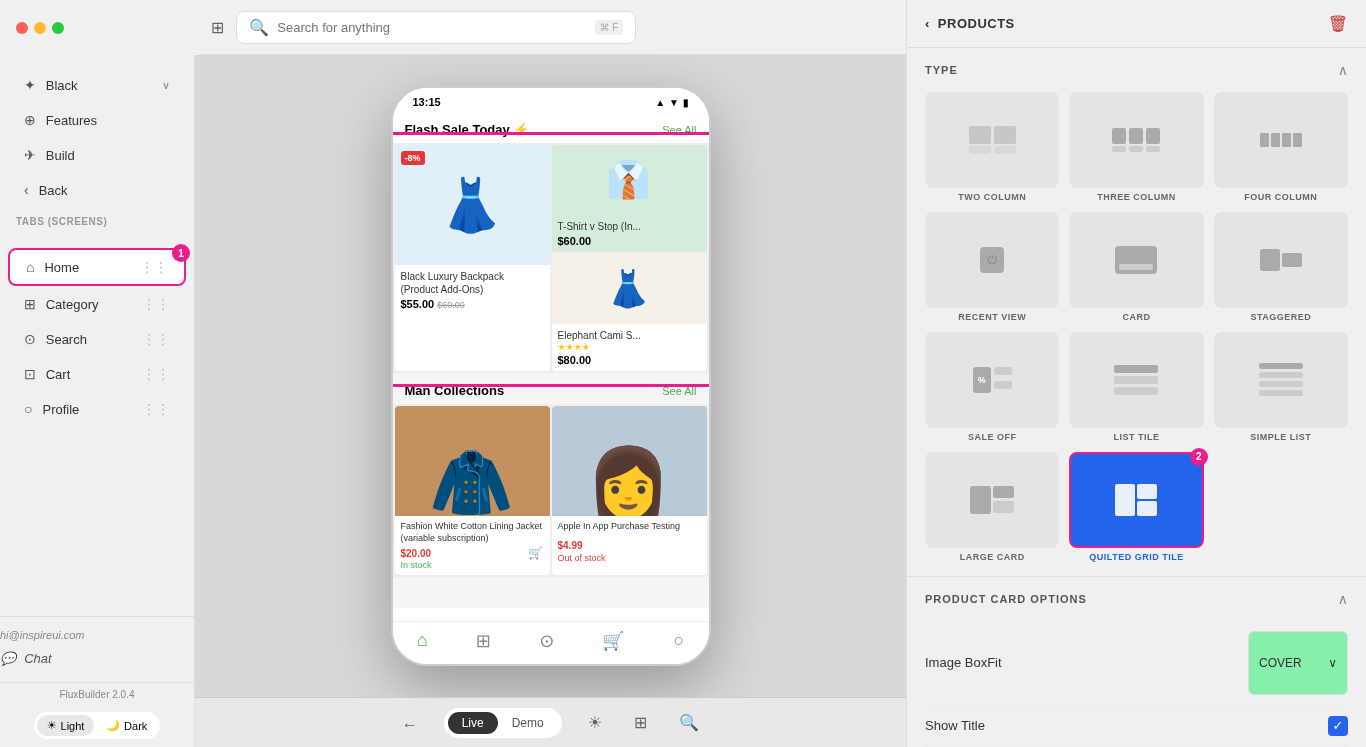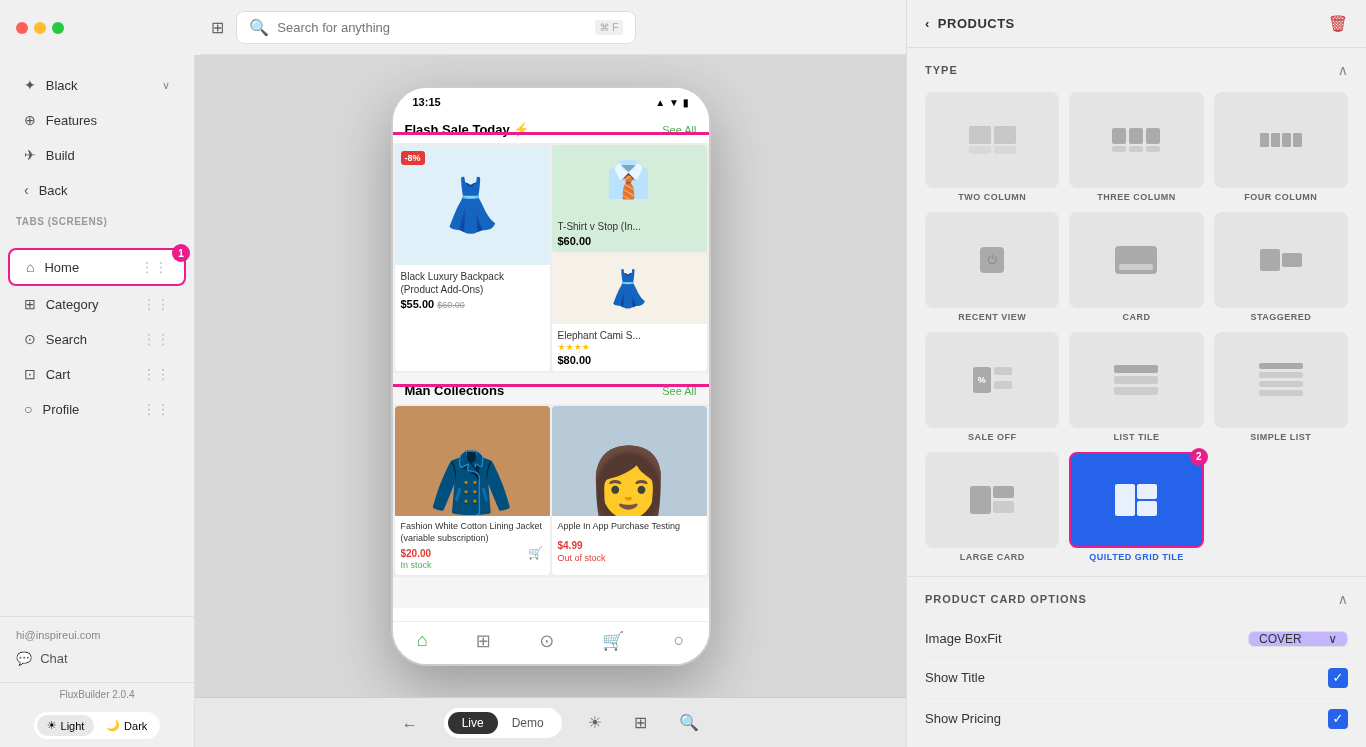--- a/index.html
+++ b/index.html
@@ -93,22 +93,23 @@
       margin-left: auto; font-size: 14px; color: #bbb;
     }
 
     .section-label {
       font-size: 10px; color: #999; font-weight: 600;
       padding: 8px 16px 20px;
       text-transform: uppercase; letter-spacing: 0.5px;
     }
 
     .sidebar-footer {
-      padding: 12px 16px;
+      padding: 12px 0;
       border-top: 1px solid #ddd;
+      font-style: italic;
     }
     .user-email {
       font-size: 11px; color: #888; margin-bottom: 6px;
     }
     .chat-item {
       display: flex; align-items: center; gap: 8px;
       font-size: 13px; color: #555; cursor: pointer;
       padding: 4px 0;
     }
     .version-label { color: #888; font-size: 10px; text-align: center; width: 100%; }
@@ -384,24 +385,24 @@
     .option-row {
       display: flex; align-items: center; justify-content: space-between;
       padding: 10px 0;
       border-bottom: 1px solid #ebebeb;
     }
     .option-row:last-child { border-bottom: none; }
     .option-label { font-size: 13px; color: #333; }
 
     .select-box {
       display: flex; align-items: center;
-      background: #c4b5fd;
+      background: #86efac;
       border: 1px solid #ddd;
       border-radius: 6px;
-      padding: 0 10px;
+      padding: 24px 10px;
       font-size: 12px; color: #333;
       gap: 20px; cursor: pointer; min-width: 100px;
       justify-content: space-between;
     }
 
     .checkbox {
       width: 20px; height: 20px;
       border-radius: 4px;
       display: flex; align-items: center; justify-content: center;
       font-size: 13px; cursor: pointer;

